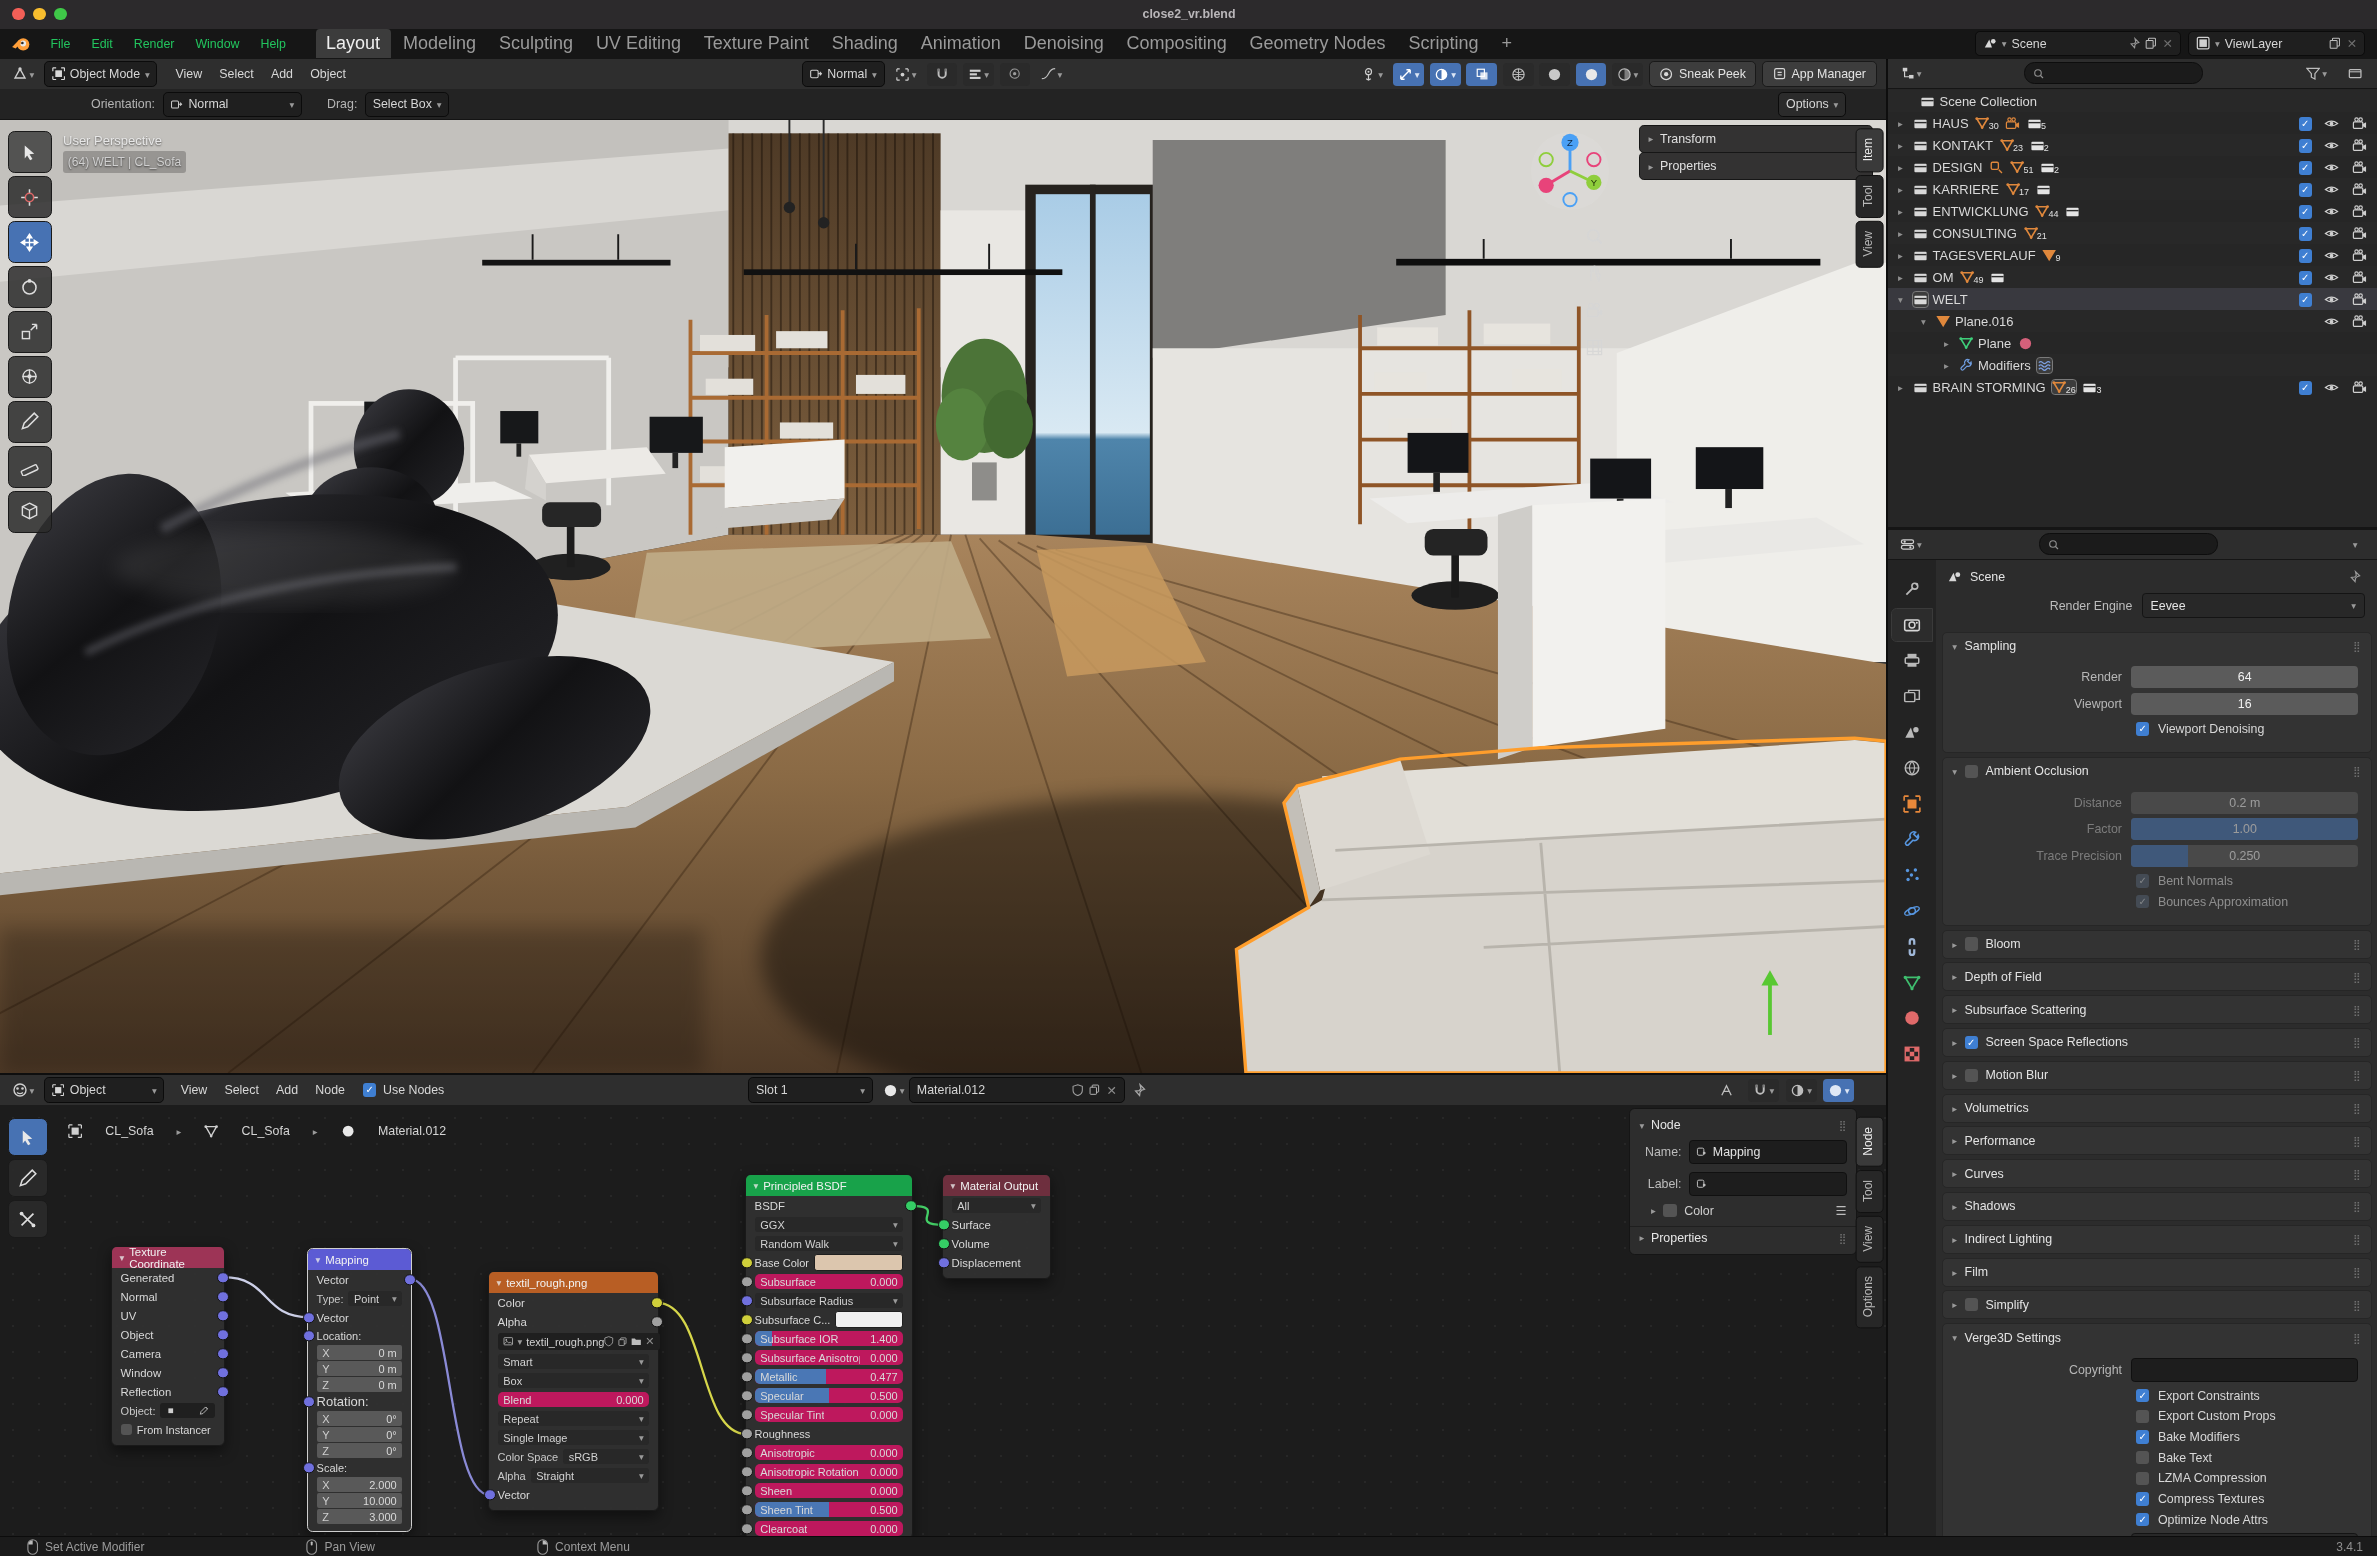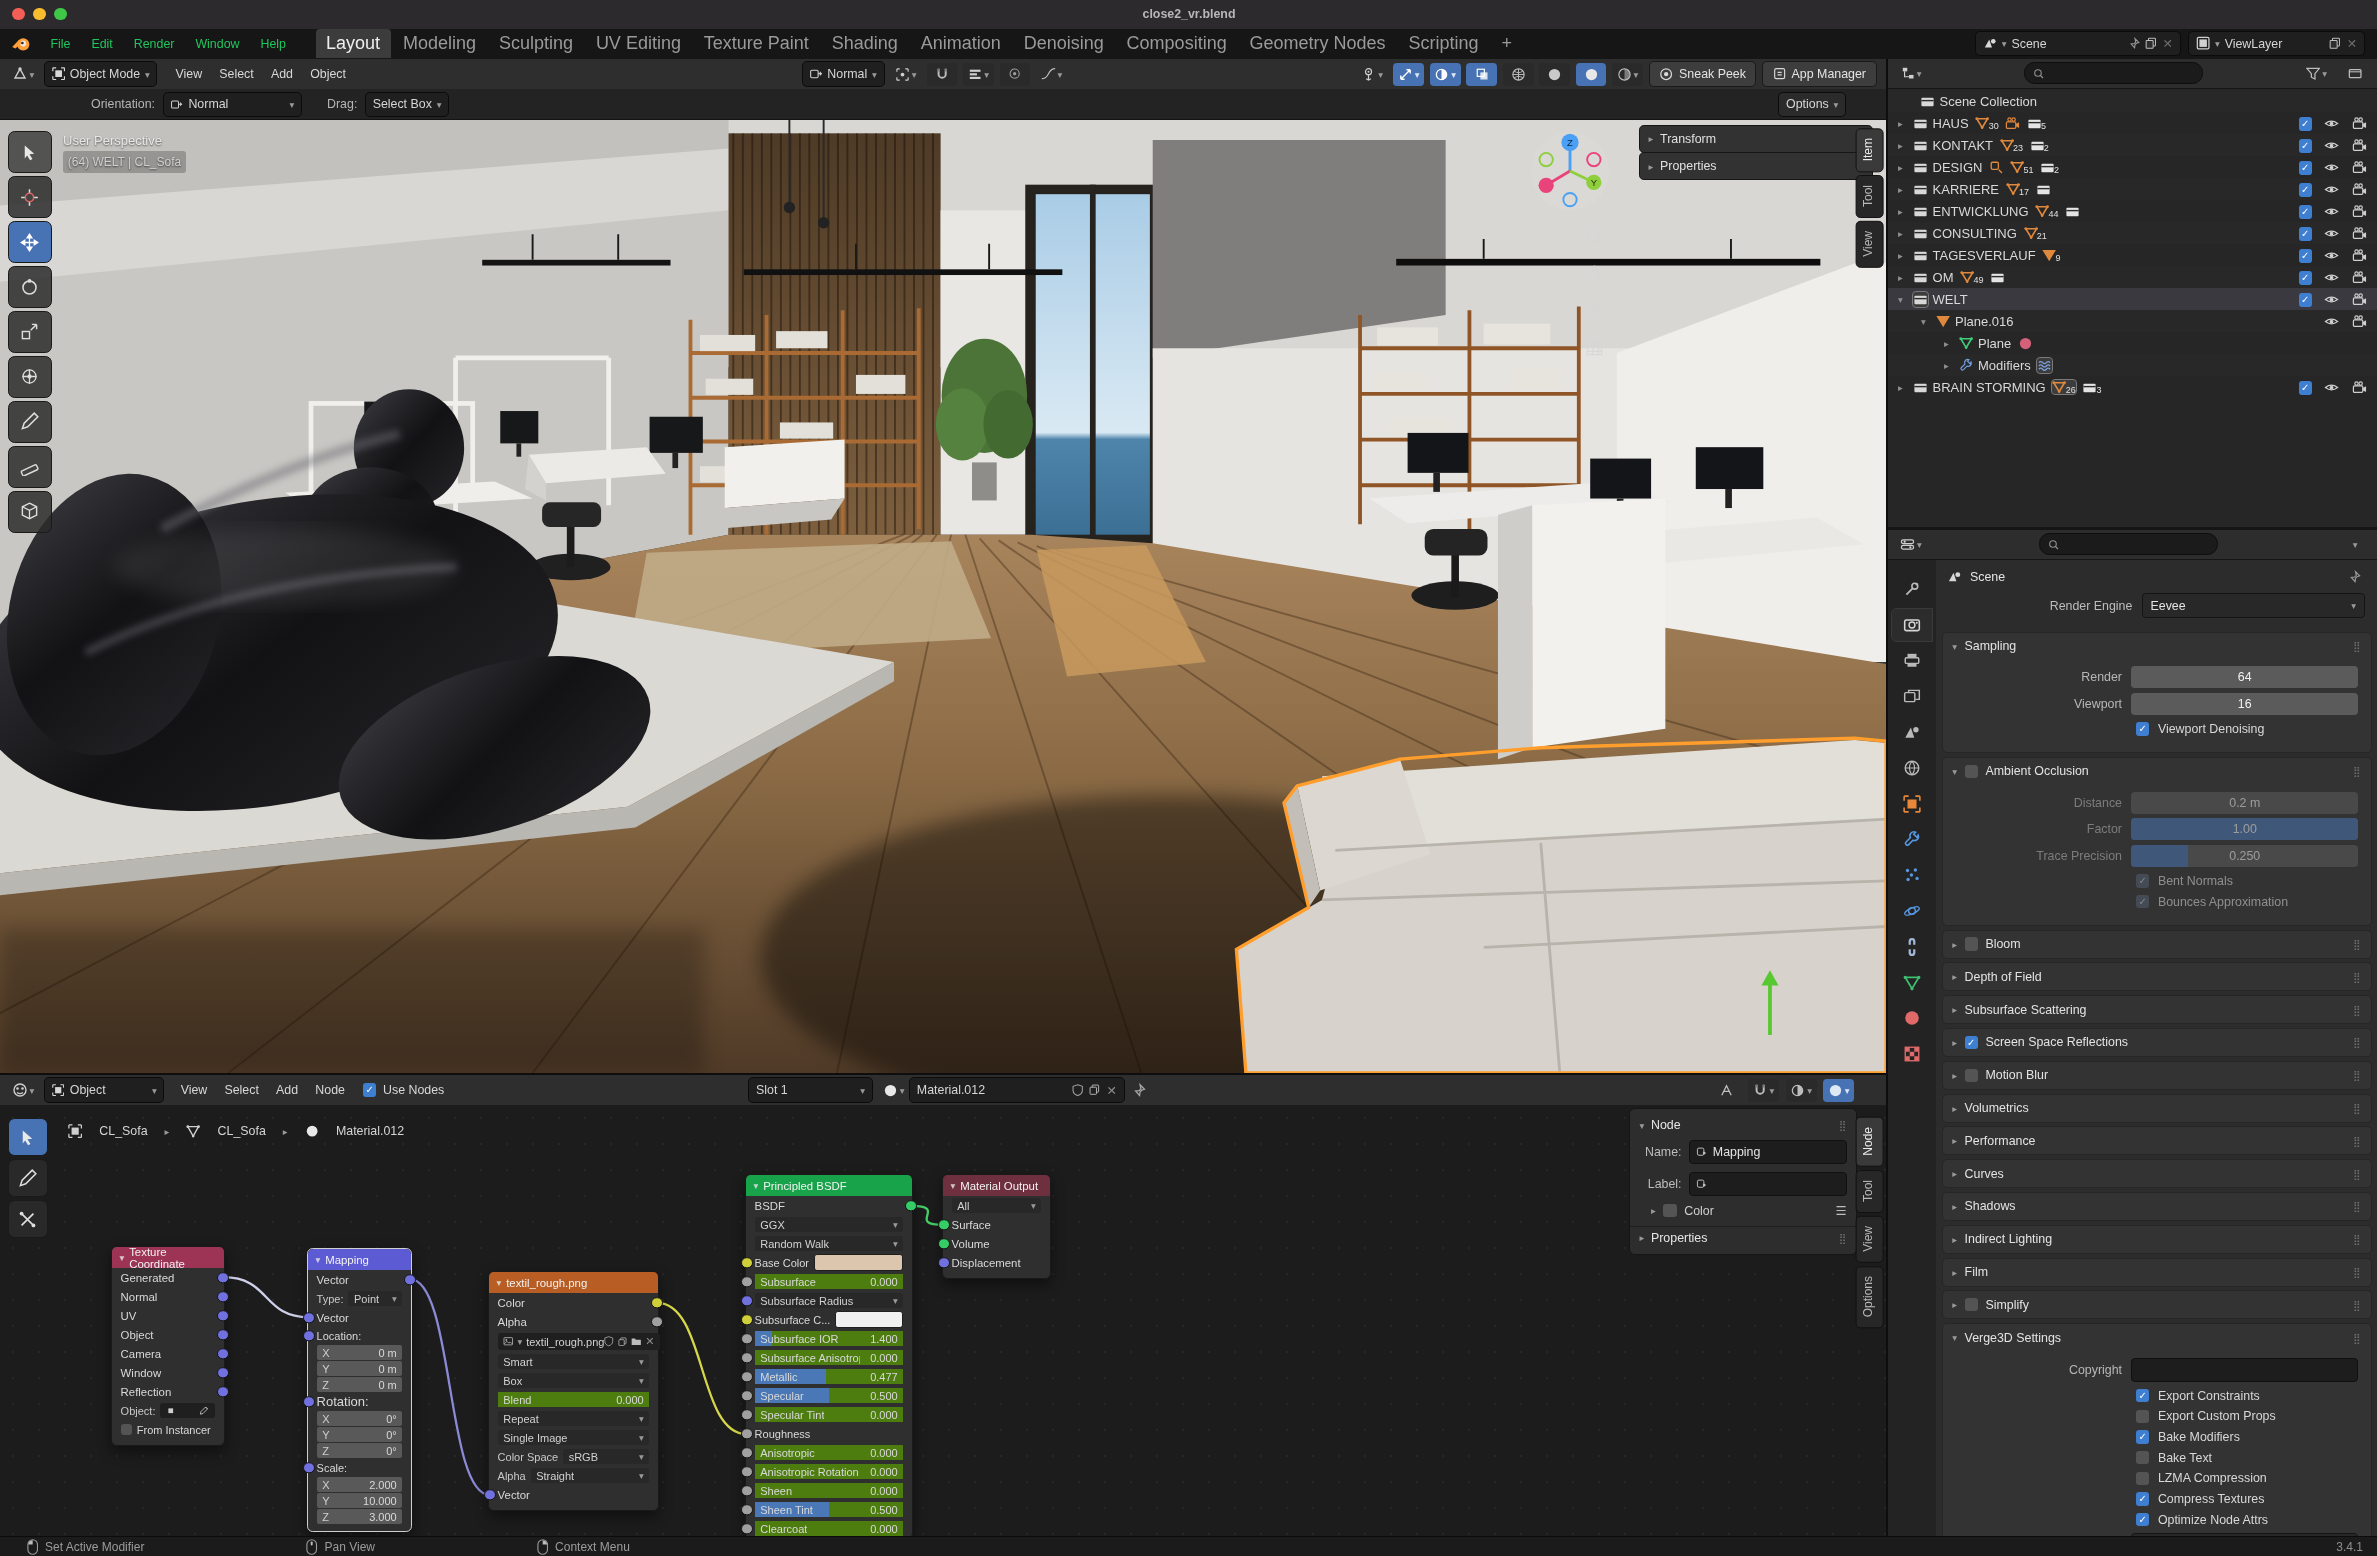--- a/index.html
+++ b/index.html
@@ -42,31 +42,31 @@
   .tbtn.semi{background:#3f3f3fd9}
   .fpanel{position:absolute;left:1639px;width:215px;height:26px;background:rgba(38,38,38,.93);border:1px solid #161616;border-radius:4.8px;display:flex;align-items:center;gap:6.7px;padding:0 8.6px;color:#e0e0e0}
   .vtabs{position:absolute;display:flex;flex-direction:column;gap:2.9px}
   .vtab{writing-mode:vertical-rl;transform:rotate(180deg);background:#272727;color:#b9b9b9;border:1px solid #121212;border-radius:4.8px;padding:9.5px 3.8px;font-size:12px;width:27.6px;box-sizing:border-box;text-align:center}
   .vtab.on{background:#3a3a3a;color:#ededed}
   .gizmo{position:absolute;left:1529px;top:9.5px;width:82px;height:82px}
   .navic{position:absolute;left:1579px;width:30px;height:30px;display:flex;align-items:center;justify-content:center;opacity:.85}
   .shader{position:absolute;left:0;top:1075px;width:1886px;height:461px;background:#1c1c1c;overflow:hidden}
   .sheader{position:absolute;left:0;top:0;width:100%;height:30px;background:#2e2e2e;border-bottom:1px solid #141414;display:flex;align-items:center}
   .ncanvas{position:absolute;left:0;top:30px;width:1886px;height:431px;overflow:hidden;background:#1c1c1c;background-image:radial-gradient(#272727 1.2px,transparent 1.3px);background-size:26px 26px}
-  .crumb{position:absolute;left:68px;top:19px;display:flex;align-items:center;gap:17px;color:#d5d5d5;font-size:12.4px}
+  .crumb{position:absolute;left:68px;top:19px;display:flex;align-items:center;gap:23px;color:#d5d5d5;font-size:12.4px}
   #sh-tools{position:absolute;left:7.6px;top:13.3px;display:flex;flex-direction:column;gap:2.9px}
   .node{position:absolute;background:rgba(48,48,48,.95);border:1px solid #191919;border-radius:5.7px;box-shadow:0 5.7px 13.3px rgba(0,0,0,.45);font-size:11.4px;color:#d9d9d9}
   .node-h{height:21px;display:flex;align-items:center;gap:4.8px;padding:0 7.6px;border-radius:4.8px 4.8px 0 0;color:#f2f2f2;font-size:11.4px}
   .node-h .caret{color:#e8e8e8cc}
   .nrow{position:relative;height:19px;display:flex;align-items:center;padding:0 8.6px;gap:4.8px}
   .nrow.rt{}
   .sock{position:absolute;top:50%;width:9.5px;height:9.5px;border-radius:50%;border:1px solid #141414;transform:translateY(-50%)}
   .sock.l{left:-4.8px}.sock.r{right:-4.8px}
   .sk-v{background:#7070de}.sk-g{background:#a0a0a0}.sk-y{background:#cfcf3a}.sk-s{background:#35cd65}
-  .nfield{flex:1;position:relative;height:15px;background:#4d7c0f;border-radius:0;display:flex;align-items:center;justify-content:space-between;padding:0 5.7px;overflow:hidden;font-size:11px}
+  .nfield{flex:1;position:relative;height:15px;background:#be185d;border-radius:5px;display:flex;align-items:center;justify-content:space-between;padding:0 5.7px;overflow:hidden;font-size:11px}
   .nfield .fill{position:absolute;left:0;top:0;bottom:0;background:var(--fillblue)}
   .nfield span{position:relative;z-index:1}
   .ndd{flex:1;height:15px;background:#282828;border-radius:2.9px;display:flex;align-items:center;justify-content:space-between;padding:0 5.7px;color:#d2d2d2;font-size:11px}
   .swatch{flex:1;height:14.3px;border-radius:2.9px;border:1px solid #1f1f1f}
   .vfield{height:15px;background:#595959;border-radius:1.9px;display:flex;align-items:center;justify-content:space-between;padding:0 5.7px;margin:1px 8.6px;font-size:11px}
   .npanel{position:absolute;left:1629px;top:2.9px;width:226px;background:#2d2d2d;border:1px solid #151515;border-radius:5.7px;padding:5.7px 0}
   .npanel .ph{display:flex;align-items:center;gap:6.7px;padding:3.8px 9.5px;color:#e6e6e6}
   .npanel .prow{display:flex;align-items:center;gap:7.6px;padding:3.8px 9.5px}
   .npanel .plab{width:42px;text-align:right;color:#bdbdbd}
   .dfield{flex:1;height:22px;background:#1d1d1d;border:1px solid #101010;border-radius:3.8px;display:flex;align-items:center;gap:5.7px;padding:0 5.7px;color:#e2e2e2}

